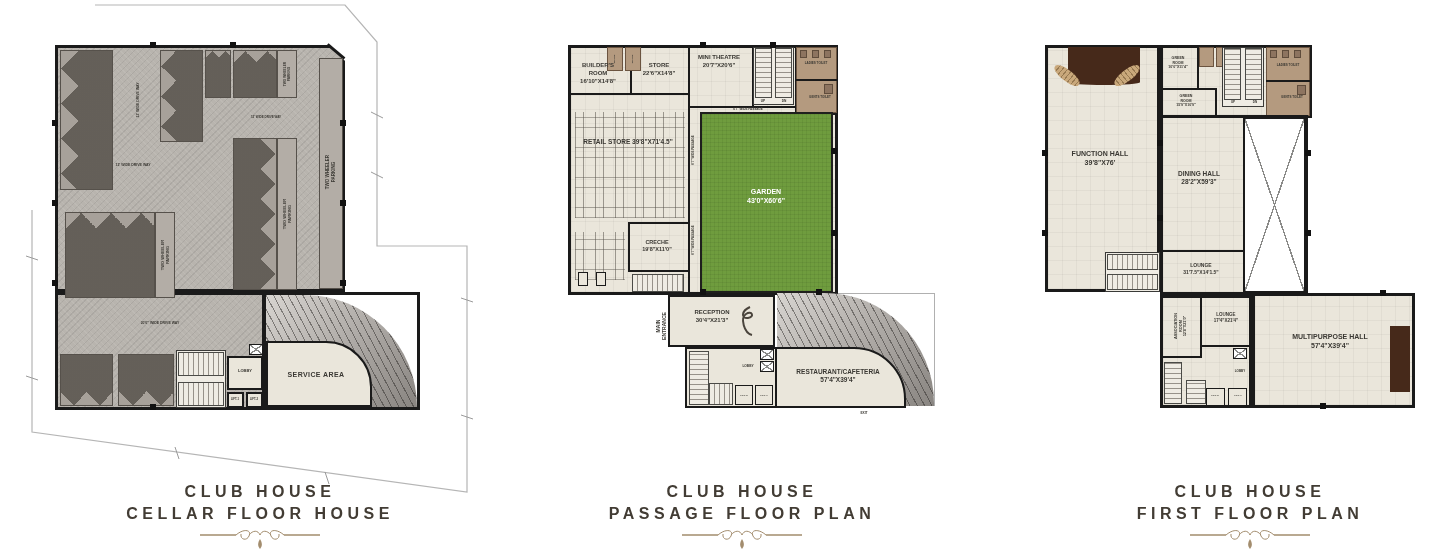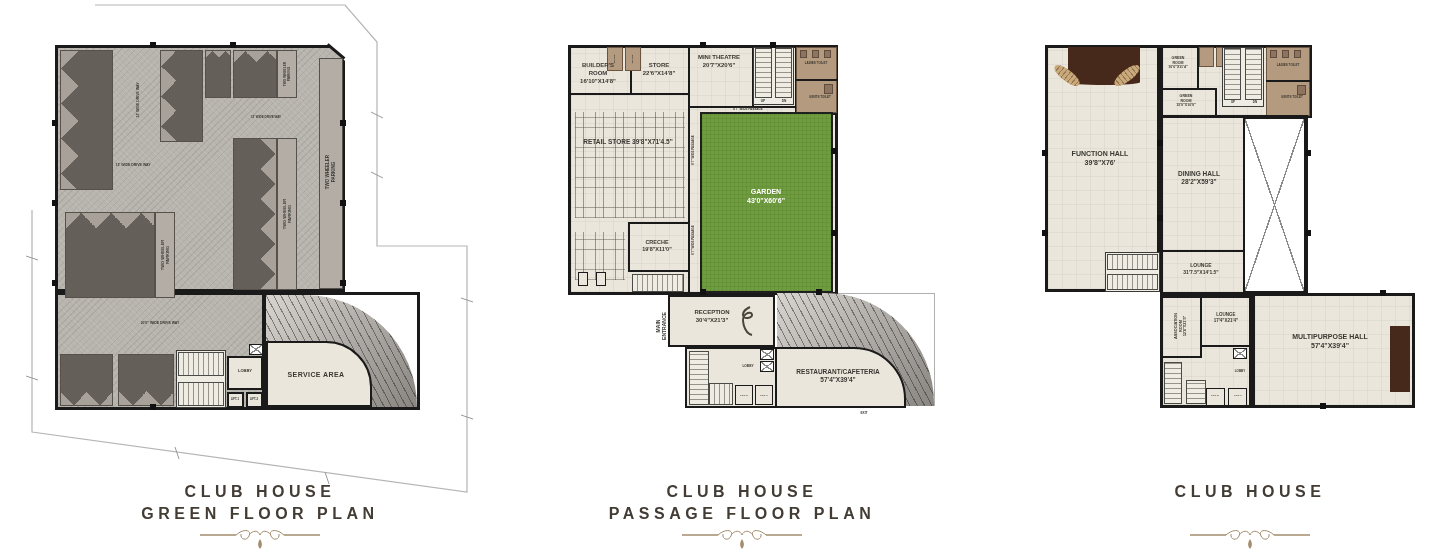--- a/index.html
+++ b/index.html
@@ -111,21 +111,21 @@
   <div class="abs cv" style="left:165px;top:255px;font-size:4px">TWO WHEELER
 PARKING</div>
   <div class="abs cv" style="left:331px;top:172px;font-size:4.5px">TWO WHEELER
 PARKING</div>
   <div class="abs ch" style="left:316px;top:375px;font-size:7px;letter-spacing:.4px">SERVICE AREA</div>
   <div class="abs ch" style="left:245px;top:371px;font-size:4px">LOBBY</div>
   <div class="abs ch" style="left:235px;top:400px;font-size:2.8px">LIFT-1</div>
   <div class="abs ch" style="left:254px;top:400px;font-size:2.8px">LIFT-2</div>
 
   <div class="abs ch title" style="left:260px;top:492px">CLUB HOUSE</div>
-  <div class="abs ch title" style="left:260px;top:514px">GREEN FLOOR PLAN</div>
+  <div class="abs ch title" style="left:260px;top:514px">CELLAR FLOOR HOUSE</div>
   <svg class="abs" style="left:198px;top:526px;width:124px;height:26px" viewBox="0 0 124 26">
     <path d="M2 9 H38 M122 9 H86" stroke="#a38d6e" stroke-width="1.3" fill="none"></path>
     <path d="M38 9 c8 -7 16 -5 13 1 c-2 5 -9 4 -8 -2 M86 9 c-8 -7 -16 -5 -13 1 c2 5 9 4 8 -2" stroke="#a38d6e" fill="none"></path>
     <path d="M51 9 c4 -5 9 -5 11 0 c2 -5 7 -5 11 0" stroke="#a38d6e" fill="none"></path>
     <path d="M62 13 c-2.5 4 -2.5 7 0 10 c2.5 -3 2.5 -6 0 -10 z" fill="#a38d6e"></path>
   </svg>
 
   <div class="abs blk floor" style="left:568px;top:45px;width:270px;height:250px"></div>
 
   <div class="abs wv" style="left:630px;top:45px;height:50px"></div>
@@ -297,20 +297,21 @@
 57'4"X39'4"</div>
   <div class="abs ch" style="left:1288px;top:66px;font-size:3px">LADIES TOILET</div>
   <div class="abs ch" style="left:1292px;top:98px;font-size:3px">GENTS TOILET</div>
   <div class="abs ch" style="left:1240px;top:372px;font-size:3px">LOBBY</div>
   <div class="abs ch" style="left:1215px;top:396px;font-size:2.5px">LIFT-2</div>
   <div class="abs ch" style="left:1238px;top:396px;font-size:2.5px">LIFT-1</div>
   <div class="abs ch" style="left:1233px;top:103px;font-size:3px">UP</div>
   <div class="abs ch" style="left:1255px;top:103px;font-size:3px">DN</div>
 
   <div class="abs ch title" style="left:1250px;top:492px">CLUB HOUSE</div>
+  <div class="abs ch title" style="left:1250px;top:514px">FIRST FLOOR PLAN</div>
   <svg class="abs" style="left:1188px;top:526px;width:124px;height:26px" viewBox="0 0 124 26">
     <path d="M2 9 H38 M122 9 H86" stroke="#a38d6e" stroke-width="1.3" fill="none"></path>
     <path d="M38 9 c8 -7 16 -5 13 1 c-2 5 -9 4 -8 -2 M86 9 c-8 -7 -16 -5 -13 1 c2 5 9 4 8 -2" stroke="#a38d6e" fill="none"></path>
     <path d="M51 9 c4 -5 9 -5 11 0 c2 -5 7 -5 11 0" stroke="#a38d6e" fill="none"></path>
     <path d="M62 13 c-2.5 4 -2.5 7 0 10 c2.5 -3 2.5 -6 0 -10 z" fill="#a38d6e"></path>
   </svg>
 
 </div>
 
 </body></html>

